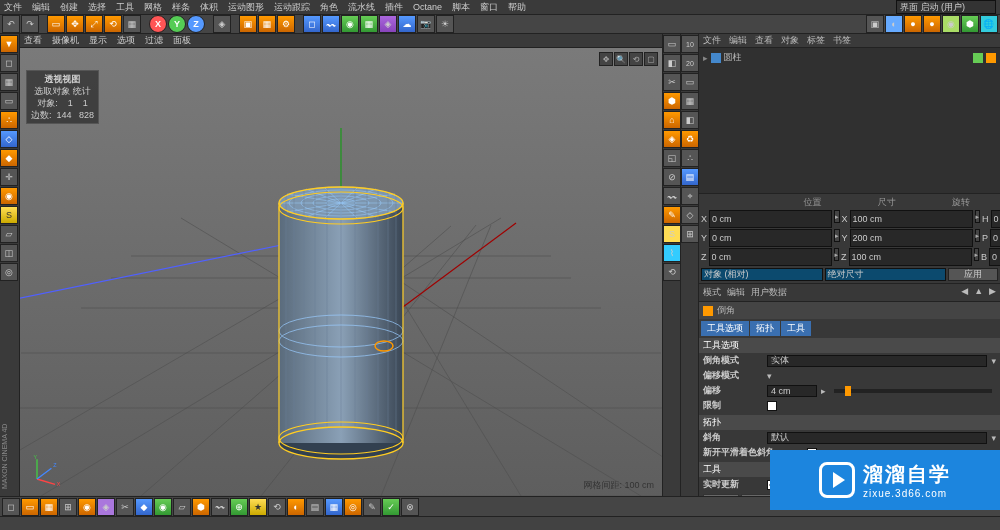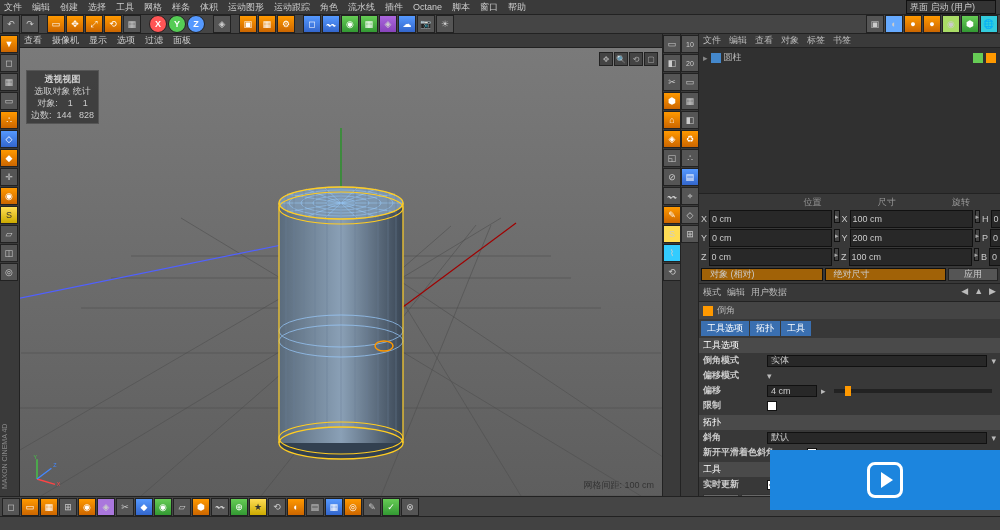--- a/index.html
+++ b/index.html
@@ -39,21 +39,21 @@
 .obj-row .oi.orange { background:#f90; }
 .obj-row .oi.green { background:#6c5; }
 .coords { background:#383838; border-bottom:1px solid #222; padding:2px; }
 .coord-head { display:flex; font-size:9px; color:#999; }
 .coord-head div { flex:1; text-align:center; }
 .coord-row { display:flex; gap:2px; margin-top:1px; }
 .coord-row label { width:16px; font-size:9px; color:#ccc; display:flex; align-items:center; }
 .coord-row input { flex:1; height:13px; background:#282828; border:1px solid #111; color:#ccc; font-size:9px; padding:8px 2px; }
 .coord-row .stepb { width:10px;height:13px;background:#444;border:1px solid #111;font-size:7px;display:flex;align-items:center;justify-content:center;color:#aaa;cursor:pointer;}
 .coord-foot { display:flex; gap:2px; margin-top:2px;}
-.coord-foot .sel{flex:1;height:13px;background:#a16207;border:1px solid #111;font-size:9px;color:#ccc;padding:0 8px;display:flex;align-items:center;}
+.coord-foot .sel{flex:1;height:13px;background:#0c4a6e;border:1px solid #111;font-size:9px;color:#ccc;padding:0 2px;display:flex;align-items:center;}
 .coord-foot .btn{width:50px;height:13px;background:#555;border:1px solid #222;font-size:9px;color:#ccc;display:flex;align-items:center;justify-content:center;cursor:pointer;}
 .attr-panel { flex:1; background:#383838; overflow:auto; font-size:9px; }
 .attr-tabs { display:flex; gap:6px; padding:2px 4px; border-bottom:1px solid #222;}
 .attr-title { background:#444; padding:2px 4px; display:flex; align-items:center; gap:4px;}
 .attr-title .icn{width:10px;height:10px;background:#f90;}
 .subtabs { display:flex; gap:1px; padding:2px 2px 0; }
 .subtabs div { padding:1px 6px; background:#3a6fb0; color:#fff; font-size:9px; cursor:pointer; }
 .grp-head { background:#4a4a4a; padding:1px 4px; font-size:9px; color:#fff; margin-top:2px;}
 .prop-row { display:flex; align-items:center; padding:1px 4px; gap:4px; }
 .prop-row label { width:60px; color:#ccc;font-weight:bold; }
@@ -66,21 +66,21 @@
 .btns-row .b{ flex:0 0 auto; padding:1px 8px; background:#686868; border:1px solid #333; font-size:9px; color:#eee; cursor:pointer;}
 .bottom-row { height:20px; background:#454545; border-top:1px solid #222; display:flex; align-items:center; padding:0 2px; gap:1px;}
 .statusbar { height:14px; background:#424242; border-top:1px solid #222; display:flex; align-items:center; padding:0 4px; font-size:9px; color:#aaa;}
 .watermark { position:absolute; right:0; bottom:20px; width:230px; height:60px; background:#1c85de; display:flex; align-items:center; justify-content:center; gap:8px; }
 .wm-icon { width:36px;height:36px;border:3px solid #fff;border-radius:8px;display:flex;align-items:center;justify-content:center;}
 .wm-icon::after{content:"";width:0;height:0;border-left:12px solid #fff;border-top:8px solid transparent;border-bottom:8px solid transparent;margin-left:3px;}
 .wm-text { color:#fff; }
 .wm-text .big{font-size:20px;font-weight:bold;letter-spacing:2px;}
 .wm-text .small{font-size:10px;letter-spacing:1px;}
 .brand-vert { position:absolute; left:1px; bottom:34px; width:14px; height:80px; writing-mode:vertical-rl; transform:rotate(180deg); font-size:7px; color:#888; text-align:center;}
-.rt-dropdown { position:absolute; top:0; right:4px; width:90px; height:14px; background:#333; border:1px solid #111; font-size:9px; color:#ccc; display:flex; align-items:center; padding:0 3px;}
+.rt-dropdown { position:absolute; top:0; right:4px; width:100px; height:14px; background:#333; border:1px solid #111; font-size:9px; color:#ccc; display:flex; align-items:center; padding:0 3px;}
 svg.vp3d { width:100%; height:100%; display:block;}
 </style>
 </head>
 <body>
 
 <div class="rt-dropdown">
     <span>界面  启动 (用户)</span>
   </div>
 
 <div class="menubar">
@@ -466,13 +466,17 @@
   <div class="tbtn green">✓</div>
   <div class="tbtn">⊗</div>
 </div>
 
 <div class="statusbar"></div>
 
 <div class="brand-vert">MAXON CINEMA 4D</div>
 
 <div class="watermark">
   <div class="wm-icon"></div>
+  <div class="wm-text">
+    <div class="big">溜溜自学</div>
+    <div class="small">zixue.3d66.com</div>
+  </div>
 </div>
 
 </body></html>

